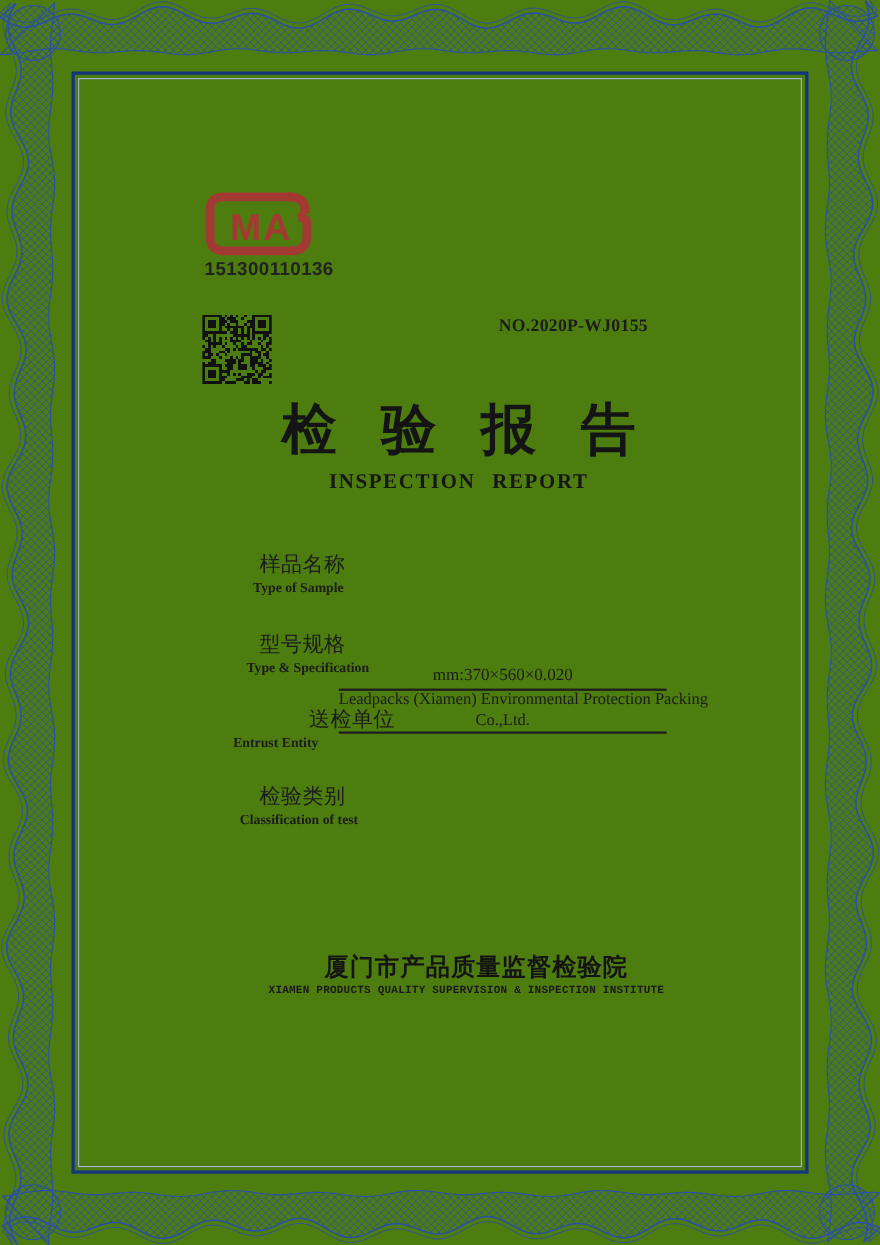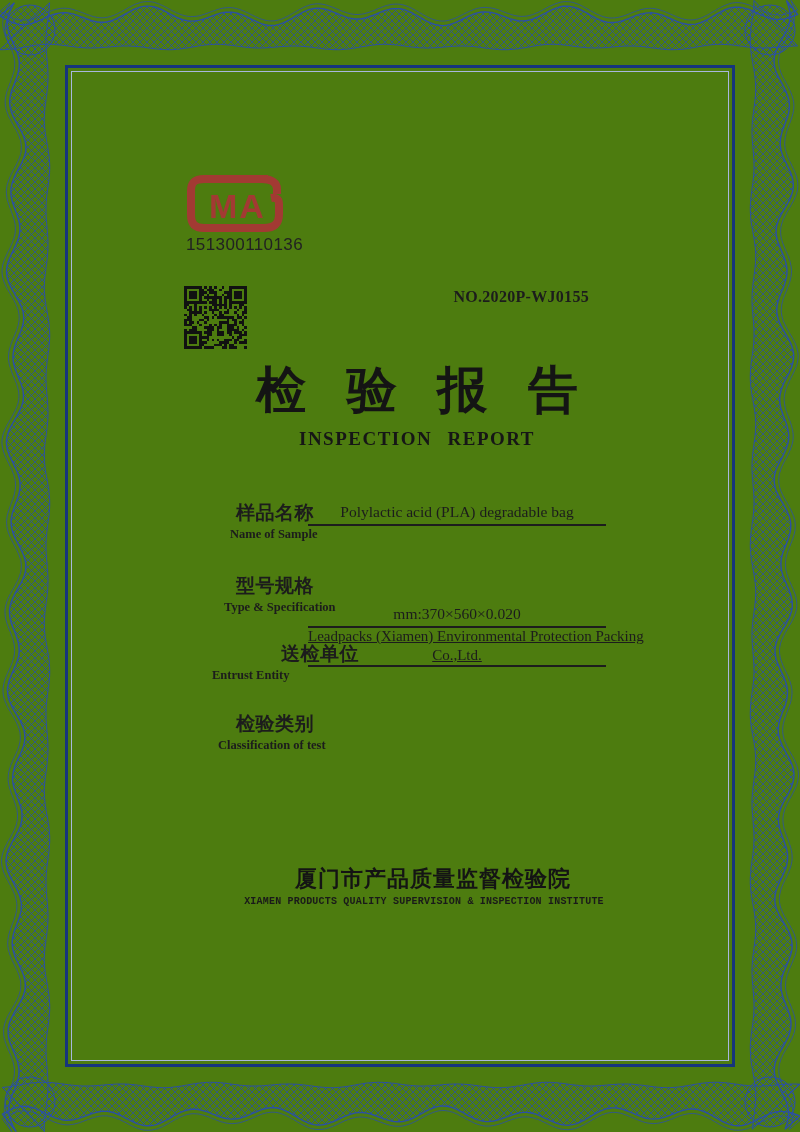--- a/index.html
+++ b/index.html
@@ -13,21 +13,21 @@
     color:#1c1c1c;
   }
   .abs{position:absolute;}
   #border-svg{position:absolute;left:0;top:0;width:800px;height:1132px;pointer-events:none;}
 
   
   .cma-box{left:182px;top:170px;width:106px;height:66px;}
   .cma-num{
     left:186px;top:235px;width:160px;
     font-family:"Liberation Sans","DejaVu Sans",sans-serif;
-    font-weight:400;font-size:17px;letter-spacing:0.4px;color:#222;
+    font-weight:700;font-size:17px;letter-spacing:0.4px;color:#222;
   }
 
   
   .qr{left:184px;top:286px;width:63px;height:63px;}
 
   .report-no{
     left:379px;top:288px;width:210px;text-align:right;
     font-weight:700;font-size:16px;letter-spacing:0.3px;
   }
 
@@ -35,28 +35,28 @@
     left:256px;top:362px;width:322px;height:56px;
     display:flex;justify-content:space-between;
     font-size:50px;font-weight:700;color:#141414;line-height:56px;
   }
   .subtitle{
     left:0;top:428px;width:834px;text-align:center;
     font-size:19px;font-weight:700;letter-spacing:1.5px;word-spacing:9px;color:#161616;
   }
 
   
-  .lab-cn{font-size:19px;font-weight:700;letter-spacing:0.5px;white-space:nowrap;}
+  .lab-cn{font-size:19px;font-weight:400;letter-spacing:0.5px;white-space:nowrap;}
   .lab-en{font-size:12.5px;font-weight:700;white-space:nowrap;}
   .val{
     left:308px;width:298px;text-align:center;
     border-bottom:2px solid #1d1d1d;
     font-size:15.5px;line-height:20px;white-space:nowrap;
   }
-  .val .vline{display:block;text-decoration:underline;}
+  .val .vline{display:block;}
 
   .issuer-cn{
     left:0;top:864px;width:866px;text-align:center;
     font-size:22px;font-weight:700;letter-spacing:1px;color:#141414;
   }
   .issuer-en{
     left:0;top:896px;width:848px;text-align:center;
     font-family:"Liberation Mono","DejaVu Sans Mono",monospace;
     font-size:10px;font-weight:700;letter-spacing:0.2px;color:#1a1a1a;white-space:nowrap;
   }
@@ -438,22 +438,21 @@
 
   <div class="abs title-row">
     <span>检</span>
     <span>验</span>
     <span>报</span>
     <span>告</span>
   </div>
   <div class="abs subtitle">INSPECTION  REPORT</div>
 
   <div class="abs lab-cn" style="left:236px;top:500px;">样品名称</div>
-  <div class="abs lab-en" style="left:230px;top:527px;">Name of Sample</div>
-  <div class="abs val" style="top:502px;height:22px;">Polylactic acid (PLA) degradable bag</div>
+  <div class="abs lab-en" style="left:230px;top:527px;">Type of Sample</div>
 
   <div class="abs lab-cn" style="left:236px;top:573px;">型号规格</div>
   <div class="abs lab-en" style="left:224px;top:600px;">Type &amp; Specification</div>
   <div class="abs val" style="top:604px;height:22px;">mm:370×560×0.020</div>
 
   <div class="abs lab-cn" style="left:236px;top:641px;margin-left:45px;">送检单位</div>
   <div class="abs lab-en" style="left:212px;top:668px;">Entrust Entity</div>
   <div class="abs val" style="top:627px;height:38px;font-size:15px;line-height:19px;">
     <span class="vline">Leadpacks (Xiamen) Environmental Protection Packing</span>
     <span class="vline">Co.,Ltd.</span>

